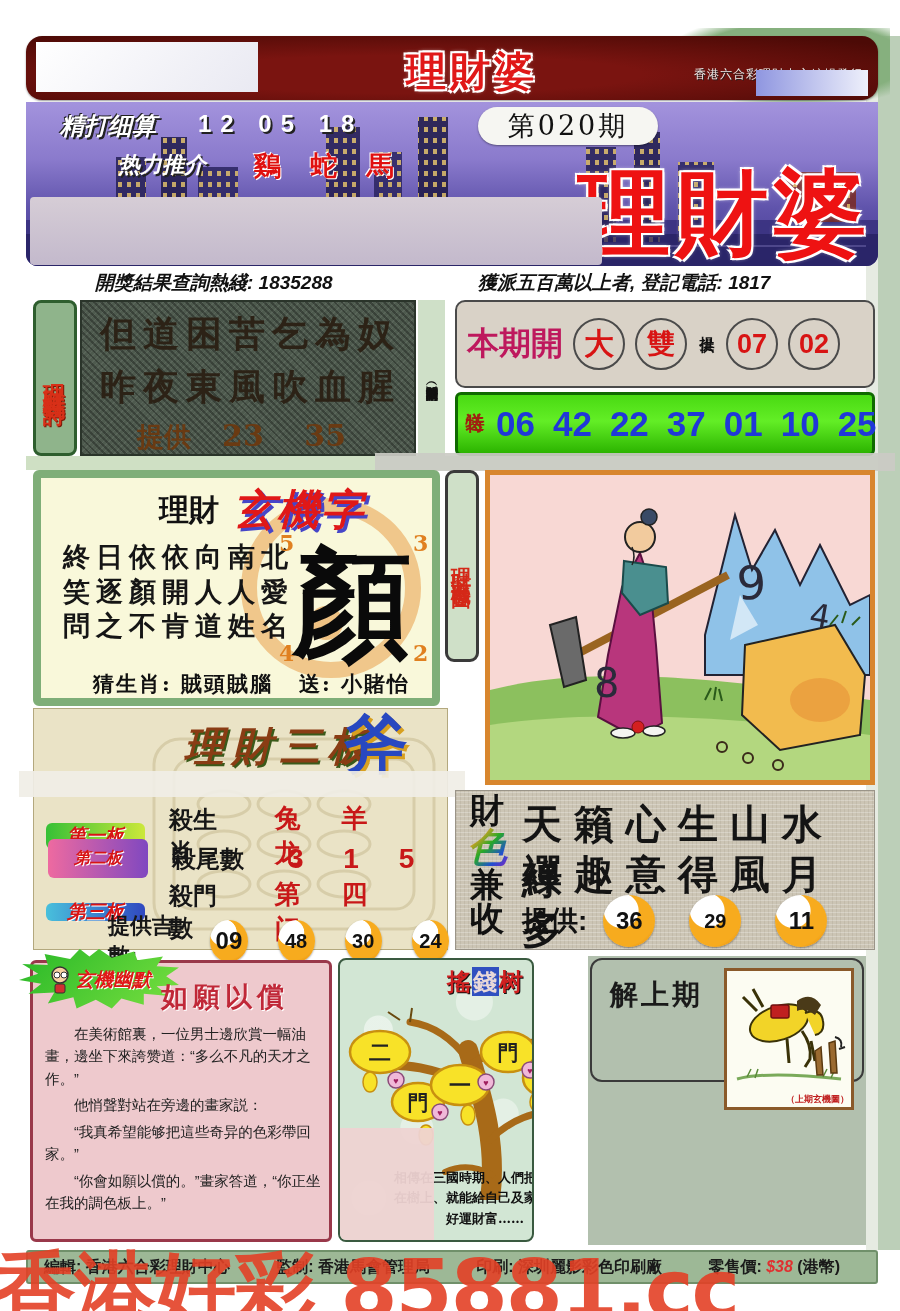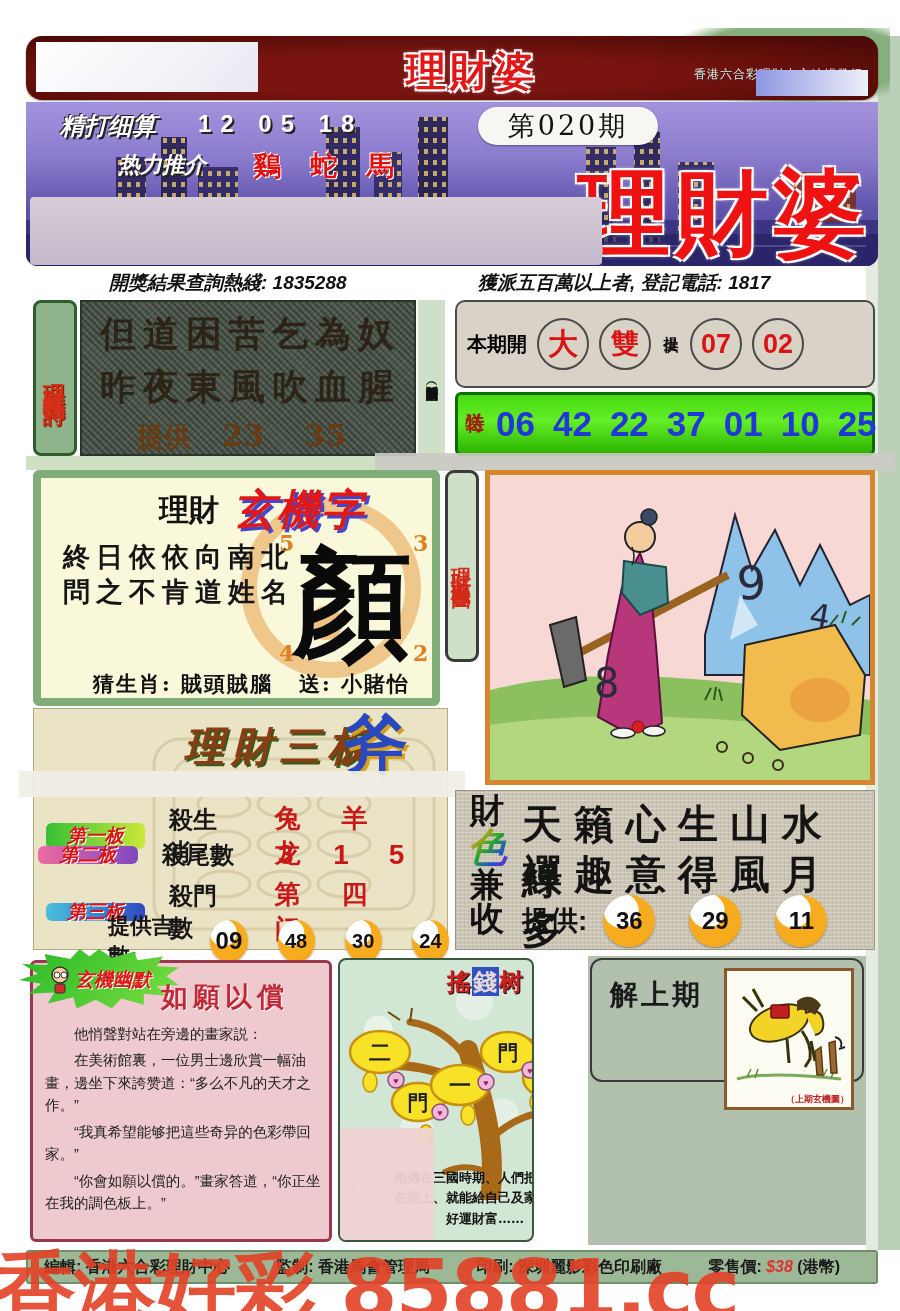--- a/index.html
+++ b/index.html
@@ -80,21 +80,21 @@
     <div class="abs serif" style="left:452px;top:5px;width:180px;height:38px;border-radius:19px;background:#f6f6f2;
          display:flex;align-items:center;justify-content:center;box-shadow:0 1px 2px rgba(0,0,0,.4);">
       <span style="font-size:27px;color:#111;letter-spacing:3px;">第020期</span>
     </div>
     <div class="abs" style="left:92px;top:48px;font-size:22px;font-weight:bold;font-style:italic;color:#fff;text-shadow:2px 2px 0 #222;">热力推介</div>
     <div class="abs serif" style="left:228px;top:46px;font-size:27px;font-weight:bold;color:#e01010;letter-spacing:10px;text-shadow:1px 1px 0 #fff,-1px -1px 0 #fff;">鷄 蛇 馬</div>
     <div class="abs serif outline-w" style="left:552px;top:50px;font-size:92px;font-weight:bold;color:#ee1212;letter-spacing:6px;">理財婆</div>
     <div class="abs" style="left:4px;top:95px;width:572px;height:68px;border-radius:4px;background:linear-gradient(#d6cdd6,#c3b9cc);"></div>
   </div>
 
-  <div class="abs" style="left:109px;top:270px;font-size:19px;font-weight:bold;font-style:italic;color:#111;">開獎結果查詢熱綫:  1835288</div>
+  <div class="abs" style="left:95px;top:270px;font-size:19px;font-weight:bold;font-style:italic;color:#111;">開獎結果查詢熱綫:  1835288</div>
   <div class="abs" style="left:478px;top:270px;font-size:19px;font-weight:bold;font-style:italic;color:#111;">獲派五百萬以上者, 登記電話:  1817</div>
 
   <div class="abs" style="left:33px;top:300px;width:44px;height:156px;background:#8fb48b;border:3px solid #2e5e2e;border-radius:8px;box-sizing:border-box;
               display:flex;align-items:center;justify-content:center;">
     <span class="vtext serif" style="font-size:22px;font-weight:bold;color:#d83018;text-shadow:1px 1px 0 #7a1a08;letter-spacing:5px;">理財特碼詩</span>
   </div>
   <div class="abs" style="left:80px;top:300px;width:336px;height:156px;background-color:#4e5a4e;
               background-image:repeating-linear-gradient(45deg,rgba(0,0,0,.28) 0 2px,transparent 2px 5px),repeating-linear-gradient(-45deg,rgba(255,255,255,.07) 0 1px,transparent 1px 4px);
               border:2px solid #2a342a;box-sizing:border-box;overflow:hidden;">
     <div class="serif" style="margin:8px 0 0 18px;font-size:36px;font-weight:bold;color:#2c2216;letter-spacing:7px;">但道困苦乞為奴</div>
@@ -103,21 +103,21 @@
       <span style="font-size:27px;font-weight:bold;color:#6a3a12;">提供</span>
       <span style="font-size:30px;font-weight:bold;color:#6a3a12;margin-left:26px;word-spacing:30px;">23 35 38</span>
     </div>
   </div>
   <div class="abs" style="left:418px;top:300px;width:27px;height:156px;background:#cfe0c8;display:flex;align-items:center;justify-content:center;">
     <span class="vtext serif" style="font-size:12px;font-weight:bold;color:#111;">（請刮開塗層觀閱）</span>
   </div>
 
   <div class="abs" style="left:455px;top:300px;width:420px;height:88px;background:#d9d2c7;border:2px solid #4a4a4a;border-radius:10px;box-sizing:border-box;
               display:flex;align-items:center;gap:10px;padding:0 10px;">
-    <span class="serif" style="font-size:20px;font-weight:bold;color:#000000;">本期開</span>
+    <span class="serif" style="font-size:32px;font-weight:bold;color:#be185d;">本期開</span>
     <span class="circle serif" style="width:48px;height:48px;font-size:30px;">大</span>
     <span class="circle serif" style="width:48px;height:48px;font-size:28px;">雙</span>
     <span class="vtext" style="font-size:15px;font-weight:bold;color:#111;letter-spacing:2px;height:40px;">提供</span>
     <span class="circle" style="width:48px;height:48px;font-size:27px;">07</span>
     <span class="circle" style="width:48px;height:48px;font-size:27px;">02</span>
   </div>
 
   <div class="abs" style="left:455px;top:392px;width:420px;height:64px;border:3px solid #0f6a00;border-radius:6px;box-sizing:border-box;
               background:linear-gradient(#49da12,#63ee26 45%,#2cb400);display:flex;align-items:center;">
     <span class="vtext" style="font-size:19px;font-weight:bold;color:#a02010;margin:0 2px 0 4px;height:52px;">特送</span>
@@ -135,20 +135,21 @@
   <div class="abs" style="left:26px;top:456px;width:852px;height:14px;background:#cfe0c4;"></div>
   <div class="abs" style="left:375px;top:453px;width:520px;height:18px;background:rgba(203,203,196,0.92);"></div>
 
   <div class="abs" style="left:33px;top:470px;width:407px;height:236px;background:#f9f8da;border:8px solid #7fae78;border-radius:6px;box-sizing:border-box;overflow:hidden;">
     <div class="abs" style="left:200px;top:20px;width:180px;height:180px;border-radius:50%;border:16px solid rgba(232,150,60,.5);box-sizing:border-box;"></div>
     <div class="abs" style="left:268px;top:128px;width:34px;height:34px;border-radius:50%;background:rgba(232,150,60,.55);"></div>
     <div class="abs serif" style="left:118px;top:12px;font-size:30px;font-weight:bold;color:#111;">理財</div>
     <div class="abs serif" style="left:192px;top:4px;font-size:42px;font-weight:bold;font-style:italic;color:#e01818;text-shadow:3px 3px 0 #4646c8;letter-spacing:2px;">玄機字</div>
     <div class="abs" style="left:22px;top:62px;">
       <div class="serif" style="font-size:27px;font-weight:bold;color:#151515;letter-spacing:6px;line-height:1.28;">終日依依向南北</div>
+      <div class="serif" style="font-size:27px;font-weight:bold;color:#151515;letter-spacing:6px;line-height:1.28;">笑逐顏開人人愛</div>
       <div class="serif" style="font-size:27px;font-weight:bold;color:#151515;letter-spacing:6px;line-height:1.28;">問之不肯道姓名</div>
     </div>
     <div class="abs serif" style="left:252px;top:48px;font-size:118px;font-weight:bold;color:#0a0a0a;">顏</div>
     <div class="abs serif" style="left:238px;top:52px;font-size:22px;font-weight:bold;color:#e08020;">5</div>
     <div class="abs serif" style="left:372px;top:52px;font-size:22px;font-weight:bold;color:#e08020;">3</div>
     <div class="abs serif" style="left:238px;top:162px;font-size:22px;font-weight:bold;color:#e08020;">4</div>
     <div class="abs serif" style="left:372px;top:162px;font-size:22px;font-weight:bold;color:#e08020;">2</div>
     <div class="abs serif" style="left:52px;top:192px;font-size:21px;font-weight:bold;color:#111;letter-spacing:2px;">猜生肖: 賊頭賊腦</div>
     <div class="abs serif" style="left:258px;top:192px;font-size:21px;font-weight:bold;color:#111;letter-spacing:2px;">送: 小賭怡情</div>
   </div>
@@ -212,21 +213,21 @@
     <div class="abs serif" style="left:150px;top:10px;font-size:40px;font-weight:bold;font-style:italic;color:#8a3c14;text-shadow:2px 2px 0 #3a5a1a;letter-spacing:8px;">理財三板</div>
     <div class="abs serif" style="left:310px;top:-8px;font-size:64px;font-weight:bold;color:#2848c0;text-shadow:3px 3px 0 #d8a020;">斧</div>
     <div class="abs" style="left:-15px;top:62px;width:446px;height:26px;background:rgba(240,238,230,.92);"></div>
 
     <div class="abs" style="left:0;top:92px;width:415px;display:flex;align-items:center;">
       <span class="pill" style="margin-left:12px;width:100px;height:26px;font-size:19px;background:linear-gradient(90deg,#36c036,#cce83a);">第一板</span>
       <span class="rowlab" style="margin-left:24px;">殺生肖</span>
       <span class="rowval serif" style="margin-left:34px;">兔 羊 龙</span>
     </div>
     <div class="abs" style="left:0;top:130px;width:415px;display:flex;align-items:center;">
-      <span class="pill" style="margin-left:4px;width:100px;height:18px;font-size:19px;background:linear-gradient(90deg,#ee6aa0,#8048c0);">第二板</span>
+      <span class="pill" style="margin-left:14px;width:100px;height:39px;font-size:16px;background:linear-gradient(90deg,#ee6aa0,#8048c0);">第二板</span>
       <span class="rowlab" style="margin-left:24px;">殺尾數</span>
       <span class="rowval" style="margin-left:44px;font-size:28px;">3 1 5</span>
     </div>
     <div class="abs" style="left:0;top:168px;width:415px;display:flex;align-items:center;">
       <span class="pill" style="margin-left:12px;width:100px;height:18px;font-size:19px;background:linear-gradient(90deg,#48c0dc,#3048c0);">第三板</span>
       <span class="rowlab" style="margin-left:24px;">殺門數</span>
       <span class="rowval serif" style="margin-left:34px;">第 四 门</span>
     </div>
     <div class="abs" style="left:0;top:202px;width:415px;display:flex;align-items:center;">
       <span style="margin-left:74px;font-size:22px;font-weight:bold;color:#161616;">提供吉數:</span>
@@ -243,41 +244,41 @@
       <div class="serif" style="font-size:34px;font-weight:bold;color:#111;">財</div>
       <div class="serif" style="font-size:40px;font-weight:bold;font-style:italic;background:linear-gradient(135deg,#e02020,#e8a020,#28a828,#2050d0,#9020c0);-webkit-background-clip:text;background-clip:text;color:transparent;">色</div>
       <div class="serif" style="font-size:34px;font-weight:bold;color:#111;">兼</div>
       <div class="serif" style="font-size:34px;font-weight:bold;color:#111;">收</div>
     </div>
     <div class="abs serif" style="left:66px;top:6px;font-size:40px;font-weight:bold;color:#141414;letter-spacing:12px;">天籟心生山水綠</div>
     <div class="abs serif" style="left:66px;top:56px;font-size:40px;font-weight:bold;color:#141414;letter-spacing:12px;">禪趣意得風月多</div>
     <div class="abs" style="left:66px;top:104px;display:flex;align-items:center;">
       <span style="font-size:28px;font-weight:bold;color:#111;">提供:</span>
       <span class="ball" style="margin-left:16px;width:52px;height:52px;font-size:24px;">36</span>
-      <span class="ball" style="margin-left:34px;width:52px;height:52px;font-size:24px;">29</span>
+      <span class="ball" style="margin-left:34px;width:52px;height:52px;font-size:20px;">29</span>
       <span class="ball" style="margin-left:34px;width:52px;height:52px;font-size:24px;">11</span>
     </div>
   </div>
 
   <div class="abs" style="left:30px;top:960px;width:302px;height:282px;background:#eec9cd;border:3px solid #99384a;border-radius:6px;box-sizing:border-box;">
     <div class="abs" style="left:-14px;top:-14px;width:160px;height:62px;background:linear-gradient(135deg,#28b828,#7ae040);
                 clip-path:polygon(50% 0%,58% 14%,72% 4%,74% 18%,90% 12%,86% 28%,100% 30%,92% 44%,100% 58%,86% 60%,94% 76%,78% 72%,78% 90%,64% 80%,58% 96%,48% 82%,36% 96%,34% 78%,18% 88%,22% 70%,6% 72%,14% 56%,0% 50%,12% 40%,2% 24%,18% 26%,16% 8%,32% 16%,38% 0%,44% 12%);
                 display:flex;align-items:center;justify-content:center;">
       <svg width="26" height="30" viewBox="0 0 26 30" style="margin-right:2px;">
         <circle cx="13" cy="10" r="8" fill="#f8d0a0" stroke="#333" stroke-width="1.5"></circle>
         <circle cx="10" cy="10" r="3" fill="#fff" stroke="#333"></circle>
           <circle cx="17" cy="10" r="3" fill="#fff" stroke="#333"></circle>
         <rect x="8" y="19" width="10" height="9" rx="2" fill="#d03030" stroke="#333"></rect>
       </svg>
       <span style="font-size:19px;font-weight:bold;font-style:italic;color:#e01818;text-shadow:1px 1px 0 #fff;">玄機幽默</span>
     </div>
     <div class="abs" style="left:128px;top:16px;font-size:27px;font-weight:bold;color:#c02838;letter-spacing:5px;text-shadow:1px 1px 0 #fff;">如願以償</div>
     <div class="abs" style="left:12px;top:60px;width:276px;font-size:14.5px;color:#222;line-height:1.55;">
+      <p style="margin:0 0 4px;text-indent:2em;">在美術館裏，一位男士邊欣賞一幅油畫，邊坐下來誇赞道：“多么不凡的天才之作。”</p>
       <p style="margin:0 0 4px;text-indent:2em;">他悄聲對站在旁邊的畫家説：</p>
-      <p style="margin:0 0 4px;text-indent:2em;">在美術館裏，一位男士邊欣賞一幅油畫，邊坐下來誇赞道：“多么不凡的天才之作。”</p>
       <p style="margin:0 0 4px;text-indent:2em;">“我真希望能够把這些奇异的色彩帶回家。”</p>
       <p style="margin:0;text-indent:2em;">“你會如願以償的。”畫家答道，“你正坐在我的調色板上。”</p>
     </div>
   </div>
 
   <div class="abs" style="left:338px;top:958px;width:196px;height:284px;background:#d2e6d4;border:2px solid #3a5a40;border-radius:8px;box-sizing:border-box;overflow:hidden;
               background-image:radial-gradient(circle at 20% 25%,rgba(255,255,255,.5) 0 14px,transparent 15px),radial-gradient(circle at 70% 15%,rgba(255,255,255,.4) 0 18px,transparent 19px),radial-gradient(circle at 40% 60%,rgba(255,255,255,.4) 0 16px,transparent 17px),radial-gradient(circle at 85% 55%,rgba(255,255,255,.4) 0 15px,transparent 16px),radial-gradient(circle at 15% 85%,rgba(255,255,255,.4) 0 17px,transparent 18px);">
     <div class="abs serif" style="right:8px;top:6px;font-size:24px;font-weight:bold;letter-spacing:1px;">
       <span style="color:#d02020;text-shadow:1px 1px 0 #111;">搖</span><span style="color:#e8d8d8;background:#3050c0;padding:0 1px;">錢</span><span style="color:#d02020;text-shadow:1px 1px 0 #111;">树</span>
     </div>

